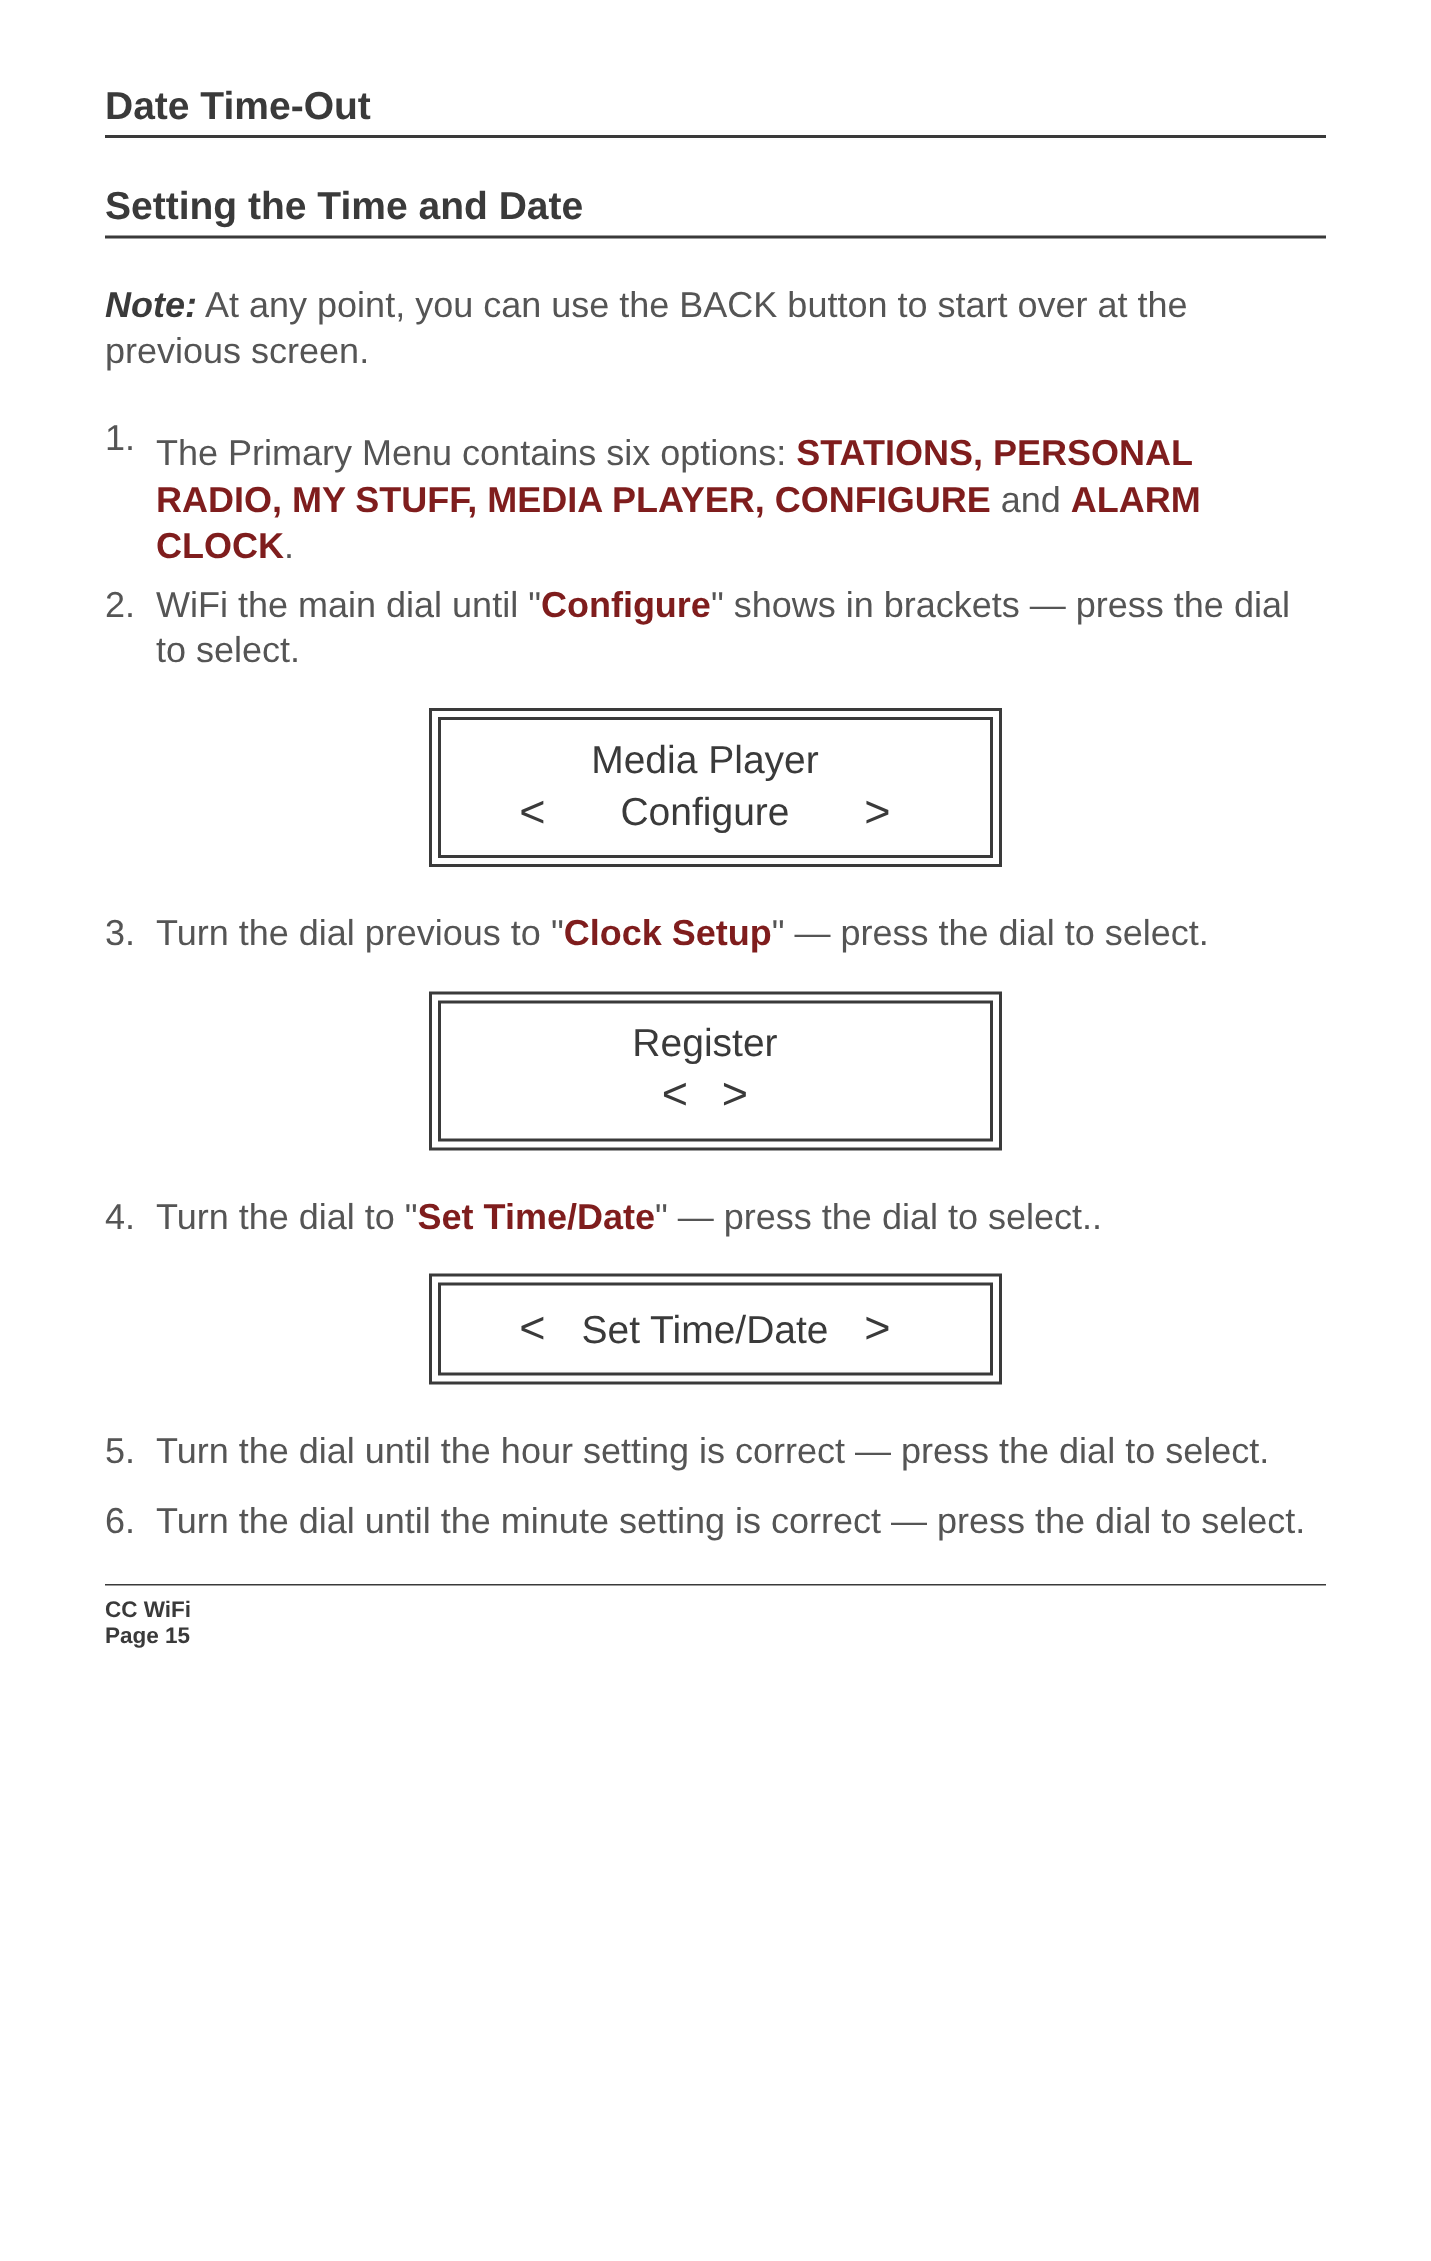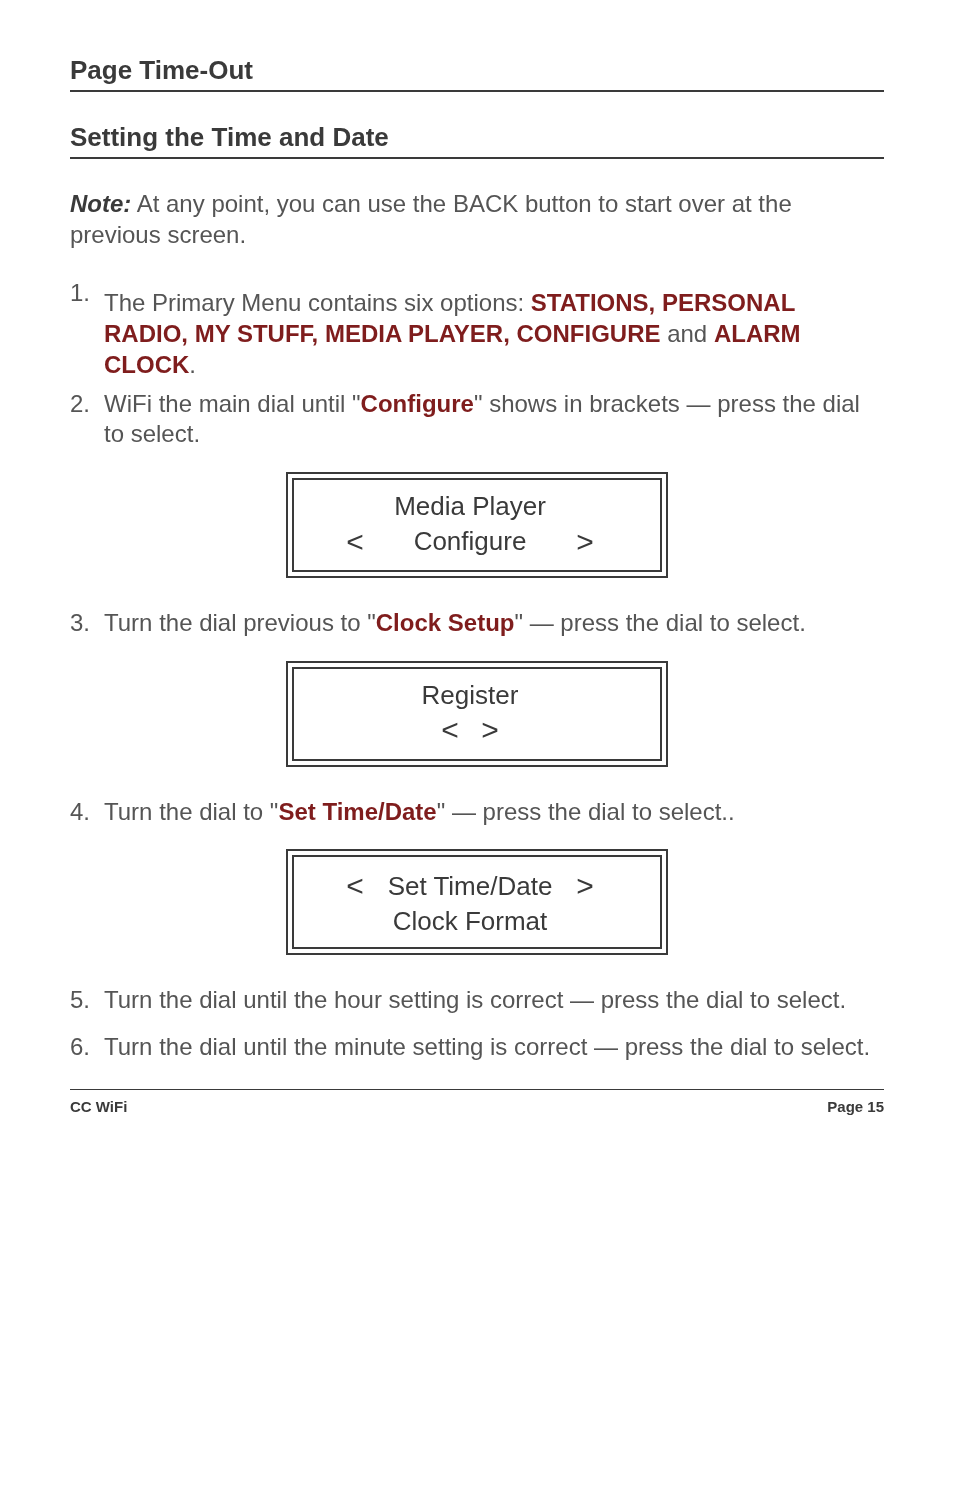--- a/index.html
+++ b/index.html
@@ -79,28 +79,29 @@
 
   .footer {
     border-top: 1.5px solid #3a3a3a;
     margin-top: 10px;
     padding-top: 8px;
     display: flex;
     justify-content: space-between;
     font-size: 15px;
     font-weight: bold;
     color: #3a3a3a;
+    flex-direction: column;
   }
 </style>
 </head>
 <body>
 
 <div class="page">
 
-  <div class="section-heading">Page Time-Out</div>
+  <div class="section-heading">Date Time-Out</div>
 
 
   <div class="section-heading">Setting the Time and Date</div>
 
   <div class="body-text">
     <span class="bolditalic">Note:</span><span> At any point, you can use the BACK button to start over at the previous screen.</span>
   </div>
 
   <div class="list">
 
@@ -168,25 +169,20 @@
     </div>
   </div>
 
   <div class="lcd-box">
     <div class="lcd-inner">
       <div class="lcd-row">
         <span class="lcd-arrow">&lt;</span>
         <span class="lcd-text">Set Time/Date</span>
         <span class="lcd-arrow">&gt;</span>
       </div>
-      <div class="lcd-row">
-        <span class="lcd-arrow"></span>
-        <span class="lcd-text">Clock Format</span>
-        <span class="lcd-arrow"></span>
-      </div>
     </div>
   </div>
 
   <div class="list">
     <div class="list-item" style="margin-bottom:16px;">
       <div class="list-num">5.</div>
       <div class="list-content">Turn the dial until the hour setting is correct — press the dial to select.</div>
     </div>
     <div class="list-item" style="margin-bottom:26px;">
       <div class="list-num">6.</div>

